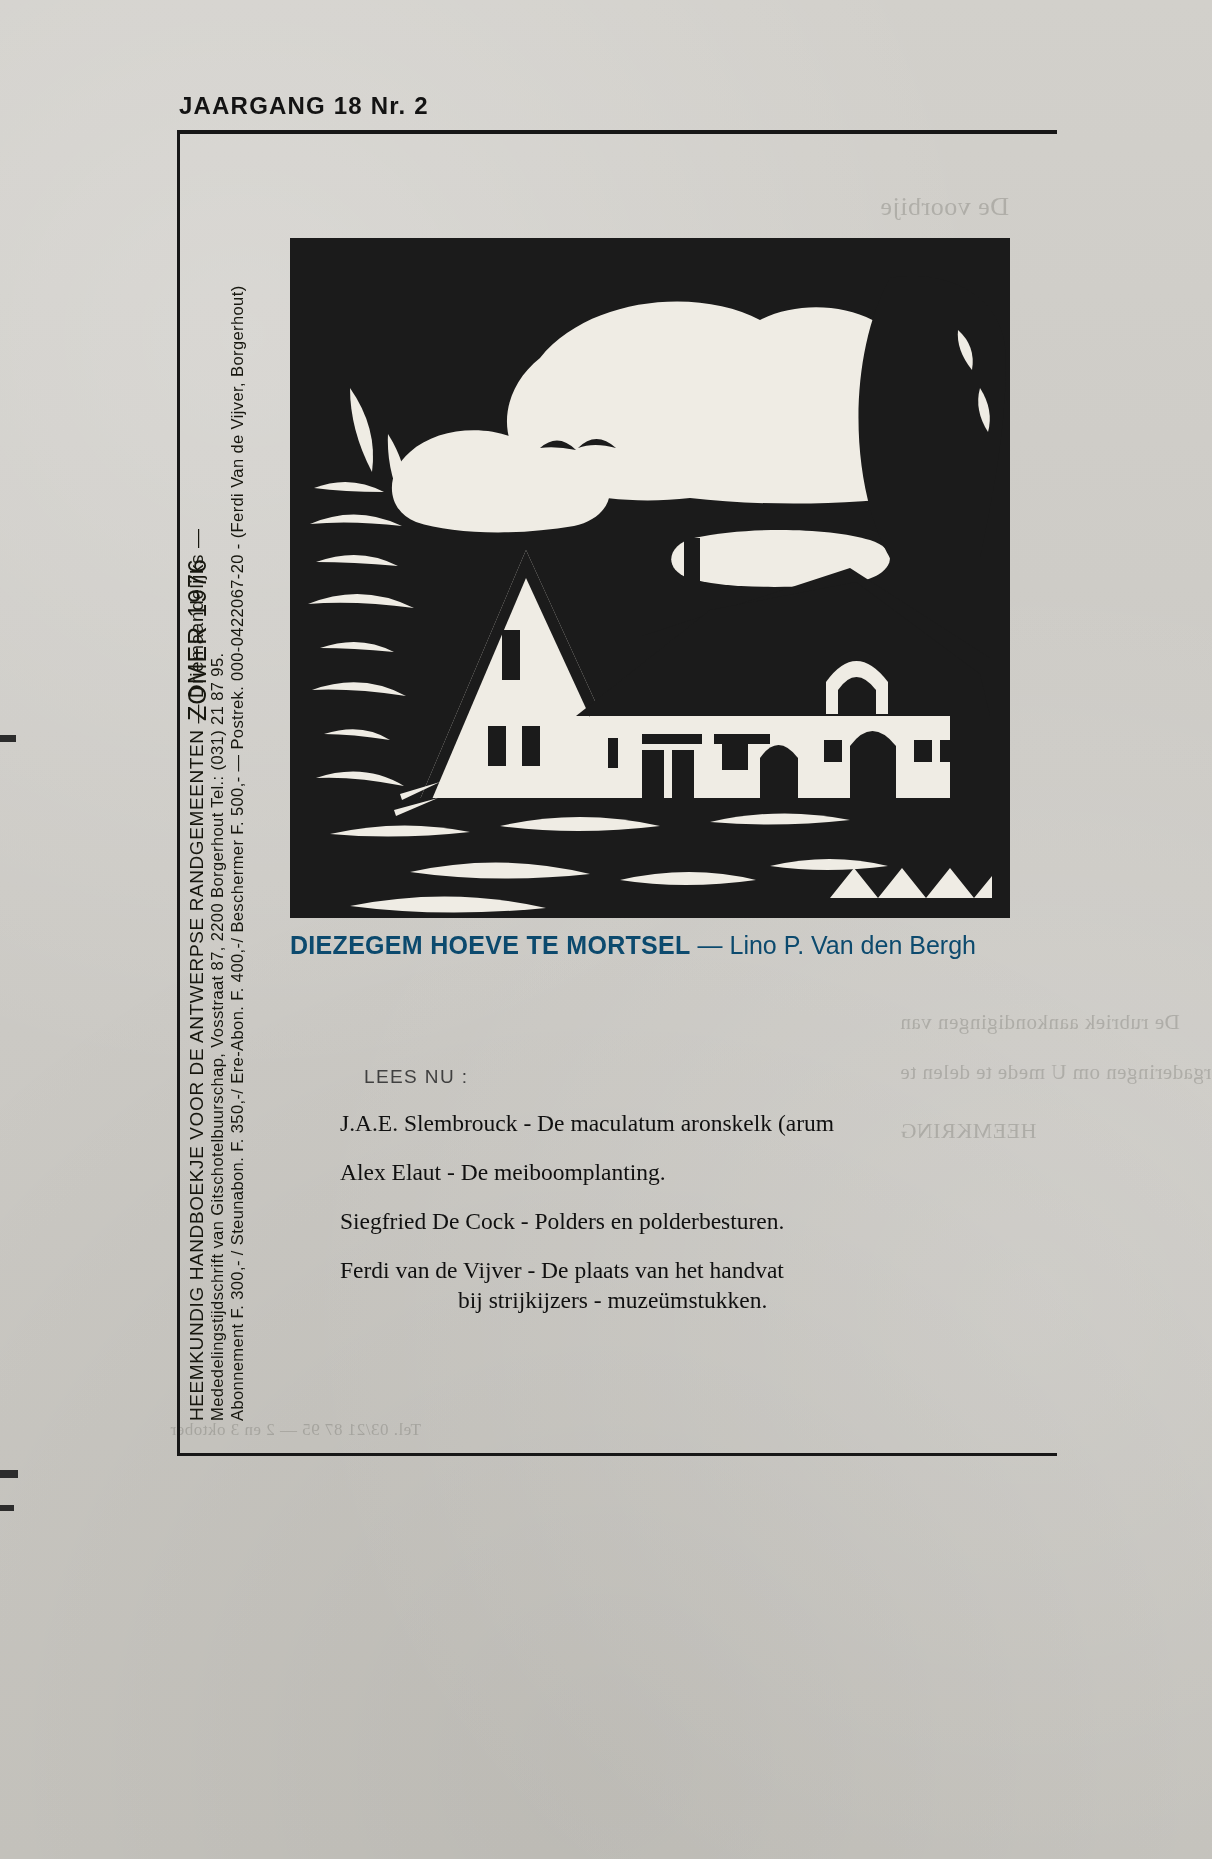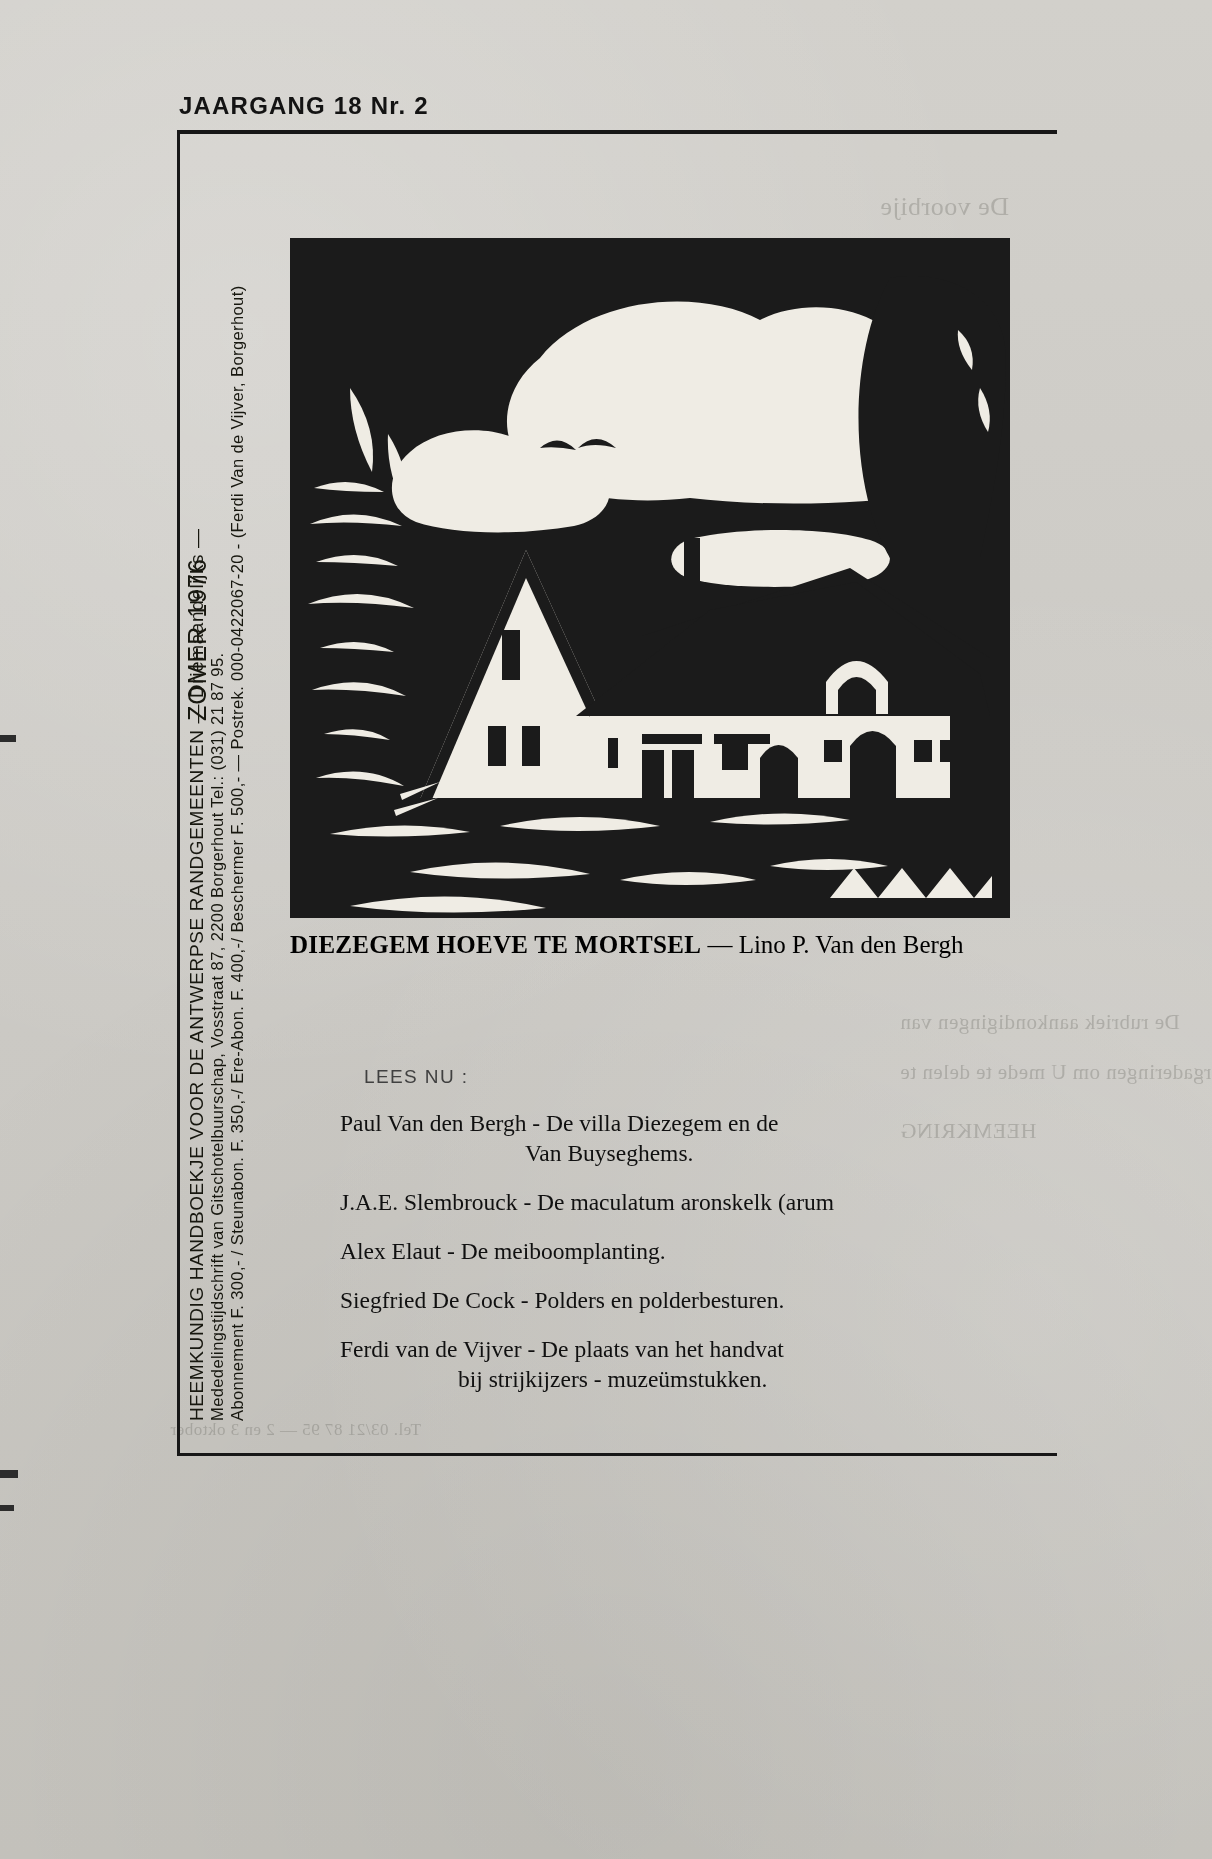--- a/index.html
+++ b/index.html
@@ -75,22 +75,22 @@
   
   .art{
     position:absolute;left:178px;top:152px;width:720px;height:680px;
     background:#1b1b1b;
     overflow:hidden;
   }
   .art svg{display:block;}
 
   .caption{
     position:absolute;left:178px;top:845px;width:760px;
-    font-family:Liberation Serif, serif;
-    font-size:25px;color:#000000;
+    font-family:Liberation Sans, sans-serif;
+    font-size:25px;color:#0c4a6e;
   }
   .caption b{font-weight:bold;letter-spacing:.3px;}
 
   .lees{
     position:absolute;left:252px;top:980px;
     font-size:19px;letter-spacing:1.4px;color:#404040;
   }
 
   .toc{
     position:absolute;left:228px;top:1022px;width:720px;
@@ -234,24 +234,20 @@
     </svg>
   </div>
 
   <div class="caption">
     <b>DIEZEGEM HOEVE TE MORTSEL</b><span> — Lino P. Van den Bergh</span>
   </div>
 
   <div class="lees">LEES NU :</div>
 
   <div class="toc">
-    <div class="toc-item c1">
-      <span>Paul Van den Bergh - De villa Diezegem en de</span>
-      <span class="toc-second">Van Buyseghems.</span>
-    </div>
     <div class="toc-item c2">
       <span>J.A.E. Slembrouck - De maculatum aronskelk (arum</span>
     </div>
     <div class="toc-item c3">
       <span>Alex Elaut - De meiboomplanting.</span>
     </div>
     <div class="toc-item c4">
       <span>Siegfried De Cock - Polders en polderbesturen.</span>
     </div>
     <div class="toc-item c5">

